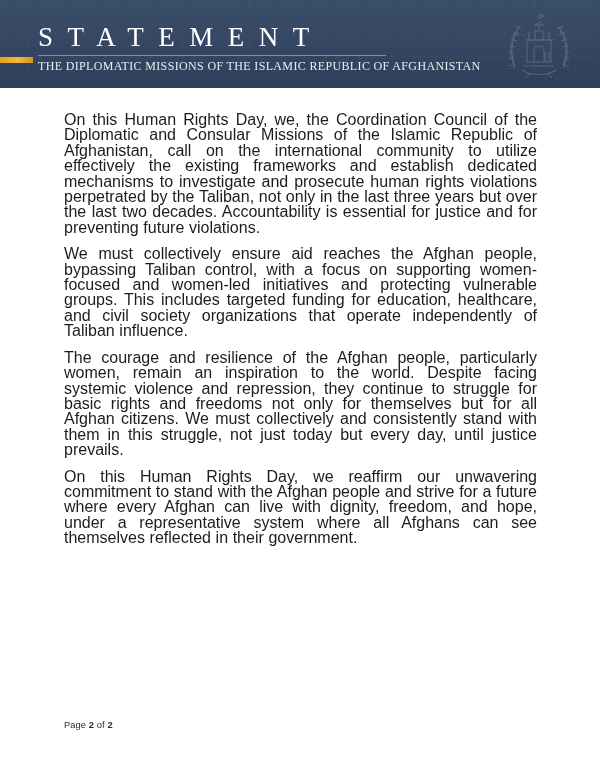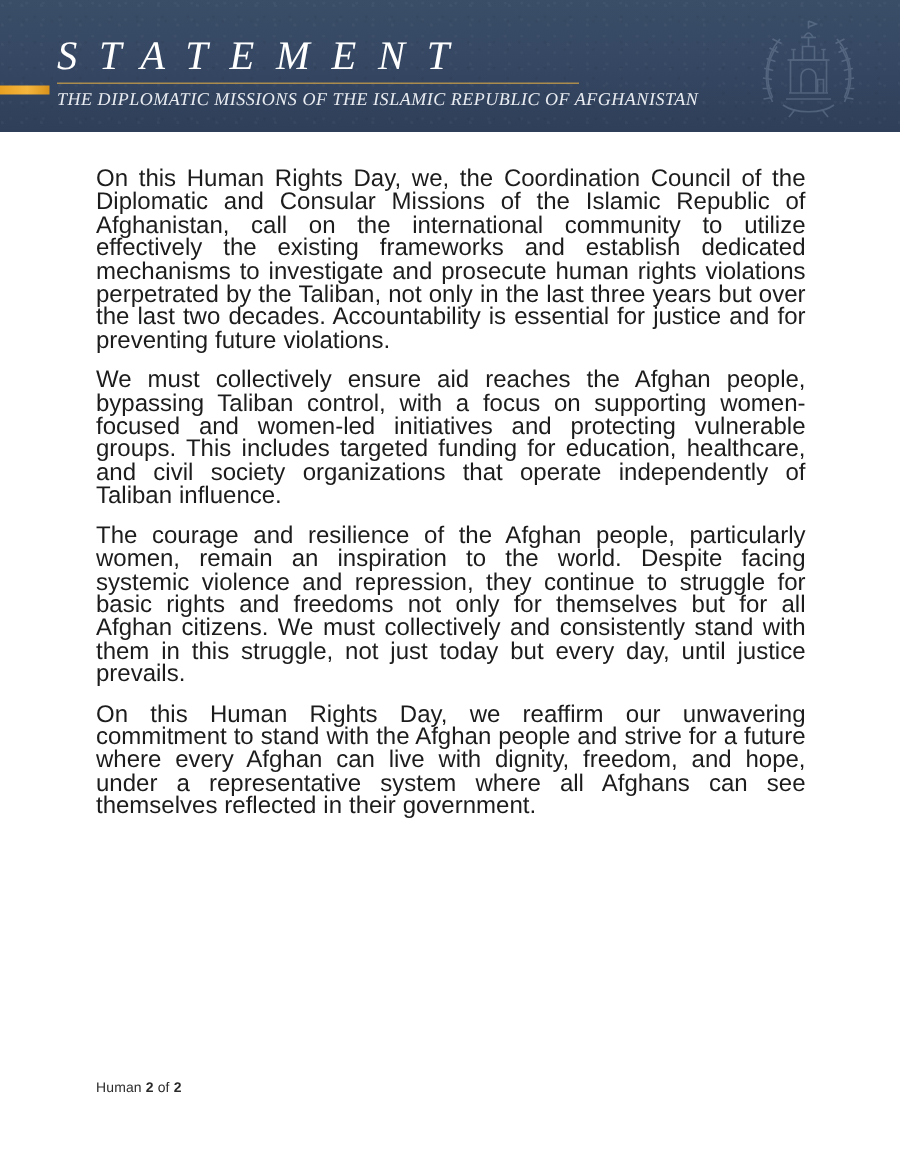--- a/index.html
+++ b/index.html
@@ -41,21 +41,20 @@
     height: 82px;
     opacity: 0.30;
     pointer-events: none;
   }
 
   .title-block {
     position: absolute;
     left: 38px;
     top: 22px;
     width: 350px;
-    font-style: italic;
   }
   .statement-title {
     font-family: "Liberation Serif", serif;
     color: #ffffff;
     font-size: 27px;
     line-height: 30px;
     letter-spacing: 14.5px;
     white-space: nowrap;
     font-weight: 400;
   }
@@ -166,17 +165,17 @@
 </div>
 
 <div class="page-body">
   <p class="para">On this Human Rights Day, we, the Coordination Council of the Diplomatic and Consular Missions of the Islamic Republic of Afghanistan, call on the international community to utilize effectively the existing frameworks and establish dedicated mechanisms to investigate and prosecute human rights violations perpetrated by the Taliban, not only in the last three years but over the last two decades. Accountability is essential for justice and for preventing future violations.</p>
   <p class="para">We must collectively ensure aid reaches the Afghan people, bypassing Taliban control, with a focus on supporting women-focused and women-led initiatives and protecting vulnerable groups. This includes targeted funding for education, healthcare, and civil society organizations that operate independently of Taliban influence.</p>
   <p class="para">The courage and resilience of the Afghan people, particularly women, remain an inspiration to the world. Despite facing systemic violence and repression, they continue to struggle for basic rights and freedoms not only for themselves but for all Afghan citizens. We must collectively and consistently stand with them in this struggle, not just today but every day, until justice prevails.</p>
   <p class="para">On this Human Rights Day, we reaffirm our unwavering commitment to stand with the Afghan people and strive for a future where every Afghan can live with dignity, freedom, and hope, under a representative system where all Afghans can see themselves reflected in their government.</p>
 </div>
 
 <div class="footer">
-  <span>Human</span>
+  <span>Page</span>
   <b>2</b>
   <span>of</span>
   <b>2</b>
 </div>
 
 </body></html>

